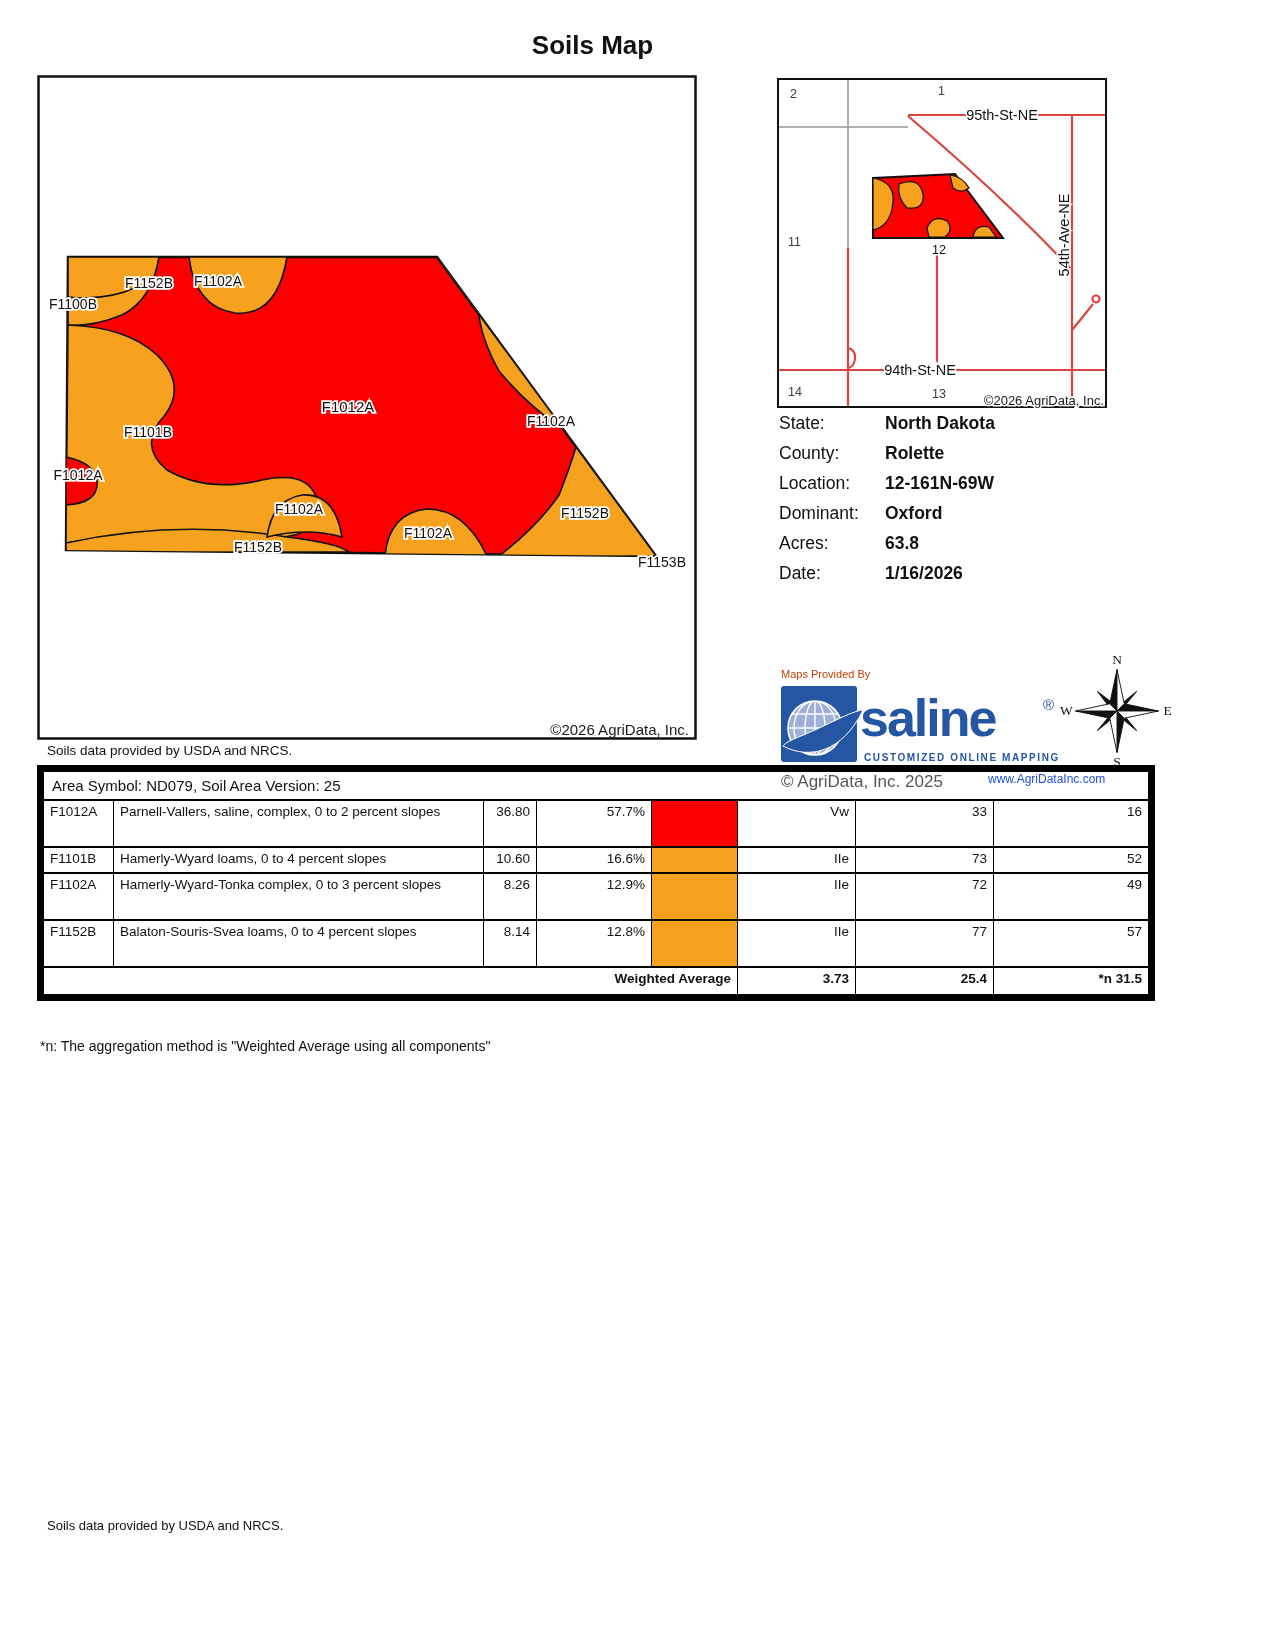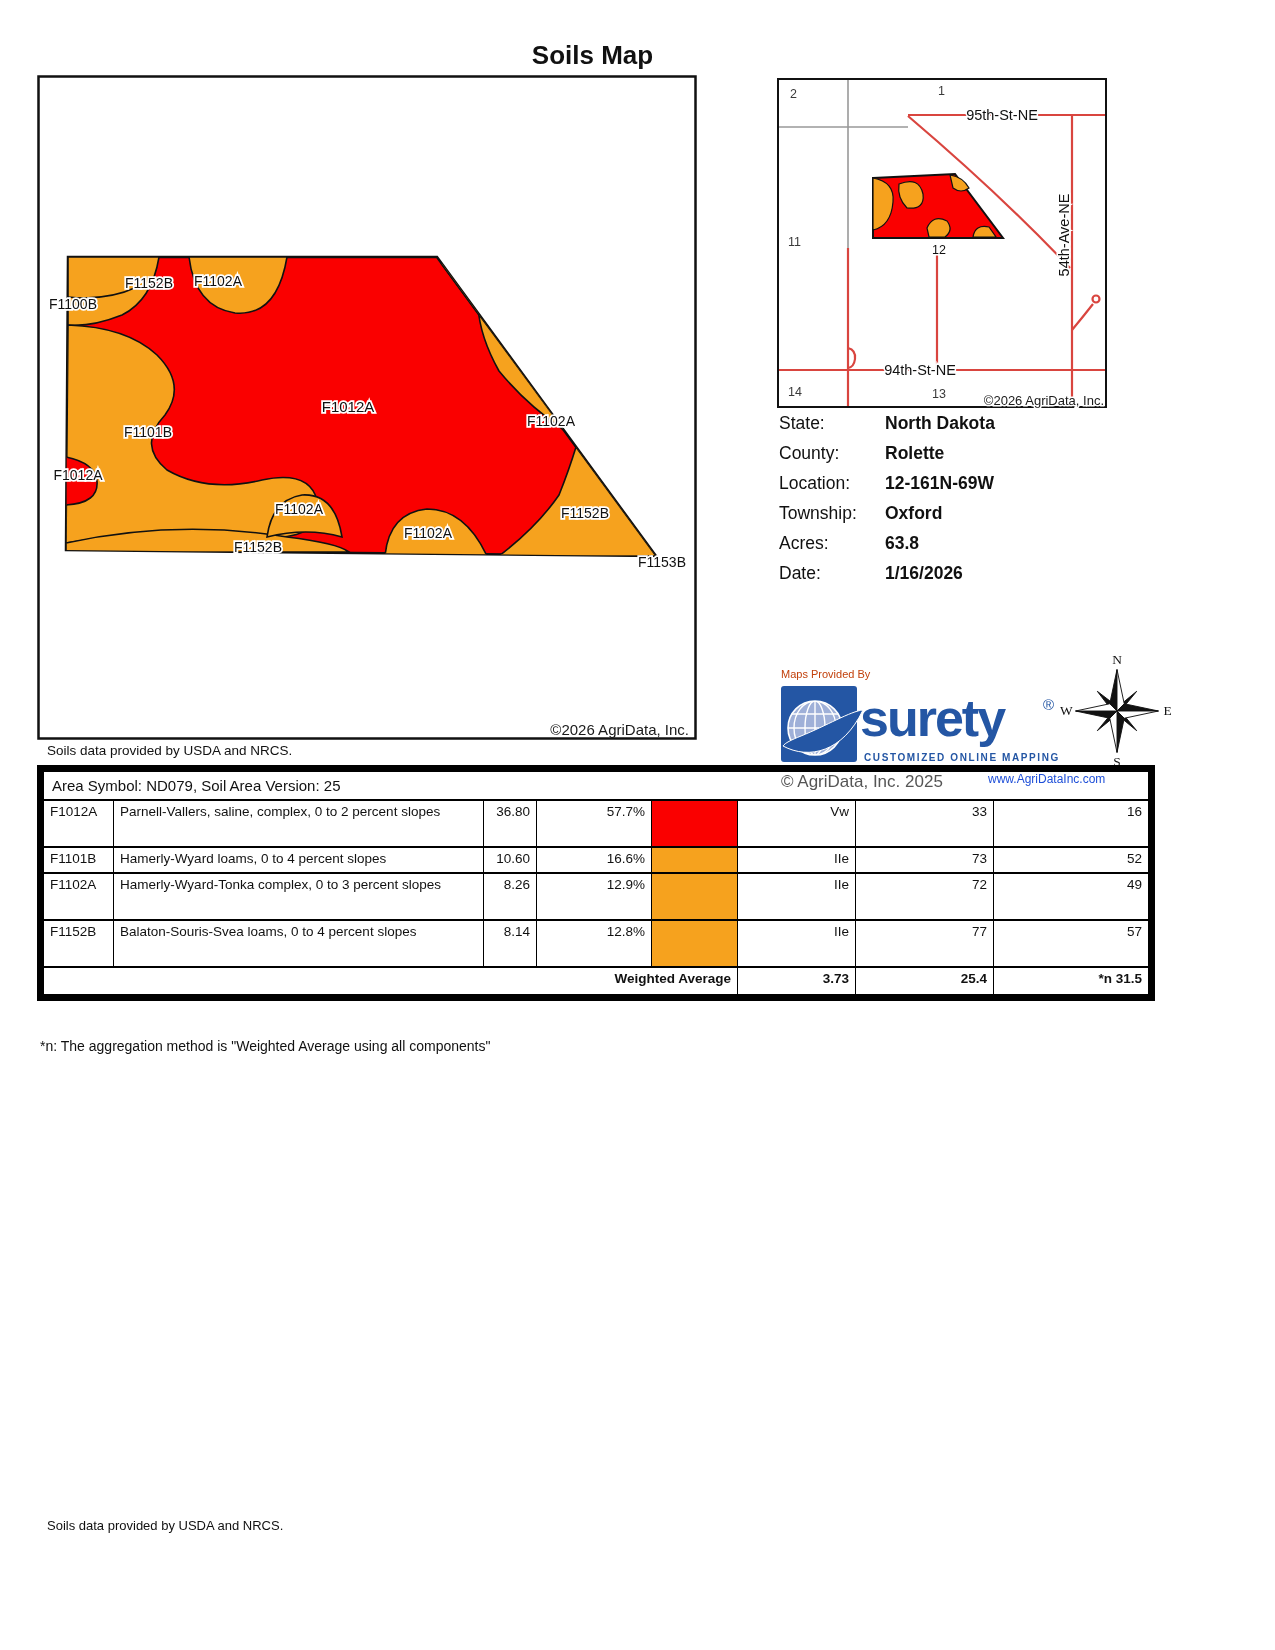--- a/index.html
+++ b/index.html
@@ -1,19 +1,19 @@
 <!DOCTYPE html>
 <html><head>
 <meta charset="utf-8">
 <style>
   html,body{margin:0;padding:0;background:#fff;}
   .page{position:relative;width:1275px;height:1650px;background:#fff;
         font-family:"Liberation Sans",sans-serif;color:#111;overflow:hidden;}
   .abs{position:absolute;}
-  .page-title{left:0;top:30px;width:1185px;text-align:center;font-size:26px;font-weight:bold;margin-top:10px;}
+  .page-title{left:0;top:30px;width:1185px;text-align:center;font-size:26px;font-weight:bold;}
   
   .mainmap{left:37px;top:75px;width:660px;height:665px;}
   .map-note{left:47px;top:743px;font-size:13.5px;}
   .bottom-note{left:47px;top:1518px;font-size:13px;}
   svg text{font-family:"Liberation Sans",sans-serif;}
   .soil-label{font-size:14px;fill:#111;stroke:#fff;stroke-width:3.5px;paint-order:stroke;}
   .soil-label-big{font-size:15px;}
   .credit-text{font-size:15px;fill:#1a1a1a;}
   .sec-num{font-size:12.5px;fill:#3a3a3a;}
   .road-label{font-size:14.5px;fill:#111;stroke:#fff;stroke-width:3px;paint-order:stroke;}
@@ -157,21 +157,21 @@
     </div>
     <div class="info-row">
       <div class="info-label">County:</div>
       <div class="info-value">Rolette</div>
     </div>
     <div class="info-row">
       <div class="info-label">Location:</div>
       <div class="info-value">12-161N-69W</div>
     </div>
     <div class="info-row">
-      <div class="info-label">Township:</div>
+      <div class="info-label">Dominant:</div>
       <div class="info-value">Oxford</div>
     </div>
     <div class="info-row">
       <div class="info-label">Acres:</div>
       <div class="info-value">63.8</div>
     </div>
     <div class="info-row">
       <div class="info-label">Date:</div>
       <div class="info-value">1/16/2026</div>
     </div>
@@ -192,21 +192,21 @@
         <line x1="5" y1="42" x2="63" y2="42"></line>
         <line x1="5" y1="56" x2="63" y2="56"></line>
         <ellipse cx="34" cy="42" rx="10" ry="27"></ellipse>
         <ellipse cx="34" cy="42" rx="21" ry="27"></ellipse>
         <line x1="34" y1="15" x2="34" y2="69"></line>
       </g>
       <circle cx="34" cy="42" r="27" fill="none" stroke="#fff" stroke-width="1.6"></circle>
       <path d="M2,60 C28,74 62,66 82,24 C70,25 45,40 20,50 C10,54 4,57 2,60 Z" fill="#2456a4" stroke="#fff" stroke-width="1"></path>
     </svg>
   </div>
-  <div class="abs surety-word">surety</div>
+  <div class="abs surety-word">saline</div>
   <div class="abs surety-reg">®</div>
   <div class="abs surety-sub">CUSTOMIZED ONLINE MAPPING</div>
   <div class="abs surety-copy">© AgriData, Inc. 2025</div>
   <div class="abs surety-web">www.AgriDataInc.com</div>
 
   <div class="abs" style="left:1058px;top:652px;width:118px;height:118px;">
     <svg width="118" height="118" viewBox="0 0 114 114">
       <g stroke="#111" stroke-width="0.9">
         <path d="M38,38 L51,55 L55,51 Z" fill="#111"></path>
         <path d="M76,38 L62,55 L59,52 Z" fill="#111"></path>

